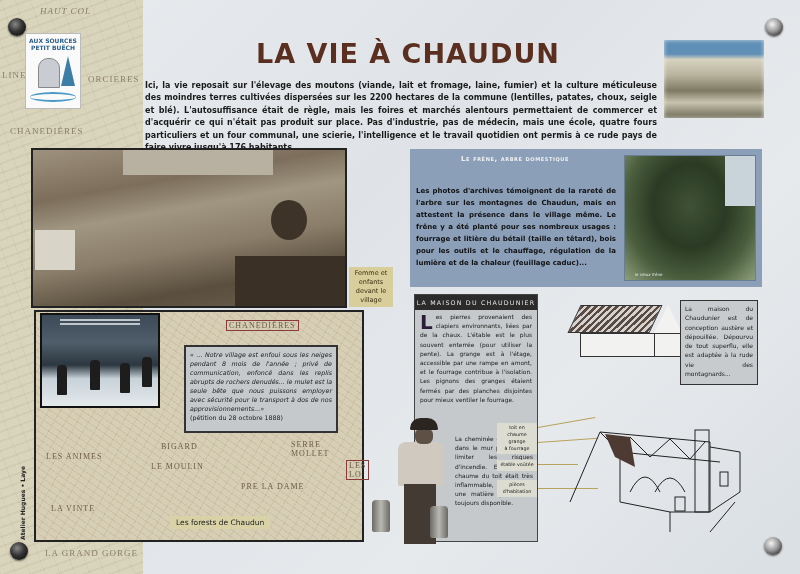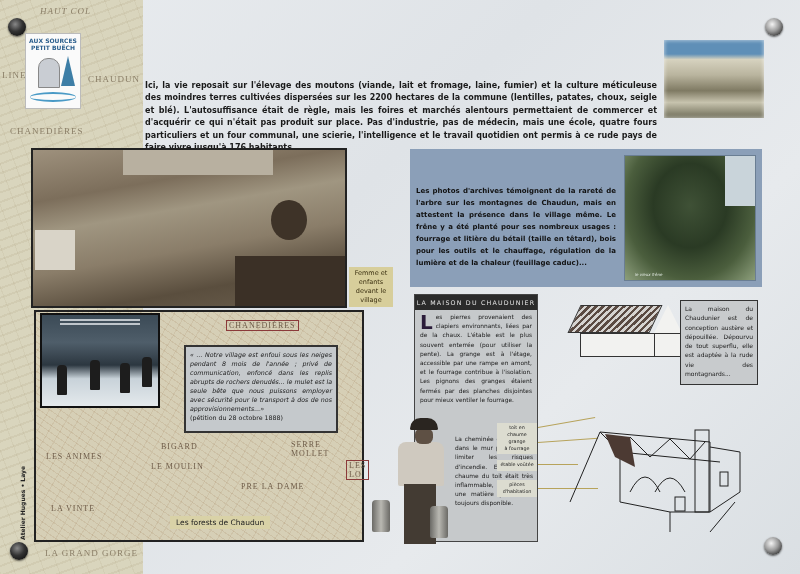--- a/index.html
+++ b/index.html
@@ -105,40 +105,41 @@
   .leader { position: absolute; height: 1px; background: #b7a35b; transform-origin: left center; }
 </style>
 </head>
 <body>
 
 <div class="panel">
 
   <div class="map-strip">
     <span class="map-label" style="left:40px;top:6px;font-style:italic;">HAUT COL</span>
     <span class="map-label" style="left:2px;top:70px;text-align:center;">LINE</span>
-    <span class="map-label" style="left:88px;top:74px;">CHAUDUN</span>
+    <span class="map-label" style="left:88px;top:74px;">ORCIERES</span>
     <span class="map-label" style="left:10px;top:126px;">CHANEDIÈRES</span>
     <span class="map-label" style="left:45px;top:548px;">LA GRAND GORGE</span>
   </div>
 
   <div class="screw dark" style="left:8px;top:18px;"></div>
   <div class="screw" style="left:765px;top:18px;"></div>
   <div class="screw dark" style="left:10px;top:542px;"></div>
   <div class="screw" style="left:764px;top:537px;"></div>
 
   <div class="logo">
     <div class="logo-title">
       <div>AUX SOURCES</div>
       <div>PETIT BUËCH</div>
     </div>
     <div class="logo-arch"></div>
     <div class="logo-tree"></div>
     <div class="logo-waves"></div>
   </div>
 
+  <div class="title">LA VIE À CHAUDUN</div>
 
   <div class="intro">Ici, la vie reposait sur l'élevage des moutons (viande, lait et fromage, laine, fumier) et la culture méticuleuse des moindres terres cultivées dispersées sur les 2200 hectares de la commune (lentilles, patates, choux, seigle et blé). L'autosuffisance était de règle, mais les foires et marchés alentours permettaient de commercer et d'acquérir ce qui n'était pas produit sur place. Pas d'industrie, pas de médecin, mais une école, quatre fours particuliers et un four communal, une scierie, l'intelligence et le travail quotidien ont permis à ce rude pays de faire vivre jusqu'à 176 habitants.</div>
 
   <div class="mountain-photo"></div>
 
   <div class="village-photo">
     <div class="sky"></div>
     <div class="house"></div>
     <div class="tree"></div>
     <div class="field"></div>
@@ -168,20 +169,21 @@
     <div class="q">« ... Notre village est enfoui sous les neiges pendant 8 mois de l'année ; privé de communication, enfoncé dans les replis abrupts de rochers denudés... le mulet est la seule bête que nous puissons employer avec sécurité pour le transport à dos de nos approvisionnements...»</div>
     <div>(pétition du 28 octobre 1888)</div>
   </div>
 
   <div class="forests-tag">Les forests de Chaudun</div>
 
   <div class="credit">Atelier Hugues • Laye</div>
 
   <div class="frene-box">
     <div class="frene-title">
+      <div>Le frêne, arbre domestique</div>
     </div>
     <div class="frene-text">Les photos d'archives témoignent de la rareté de l'arbre sur les montagnes de Chaudun, mais en attestent la présence dans le village même. Le frêne y a été planté pour ses nombreux usages : fourrage et litière du bétail (taille en têtard), bois pour les outils et le chauffage, régulation de la lumière et de la chaleur (feuillage caduc)...</div>
     <div class="ash-photo">
       <div class="sky1"></div>
       <div class="cap">le vieux frêne</div>
     </div>
   </div>
 
   <div class="maison-box">
     <div class="maison-title">LA MAISON DU CHAUDUNIER</div>

